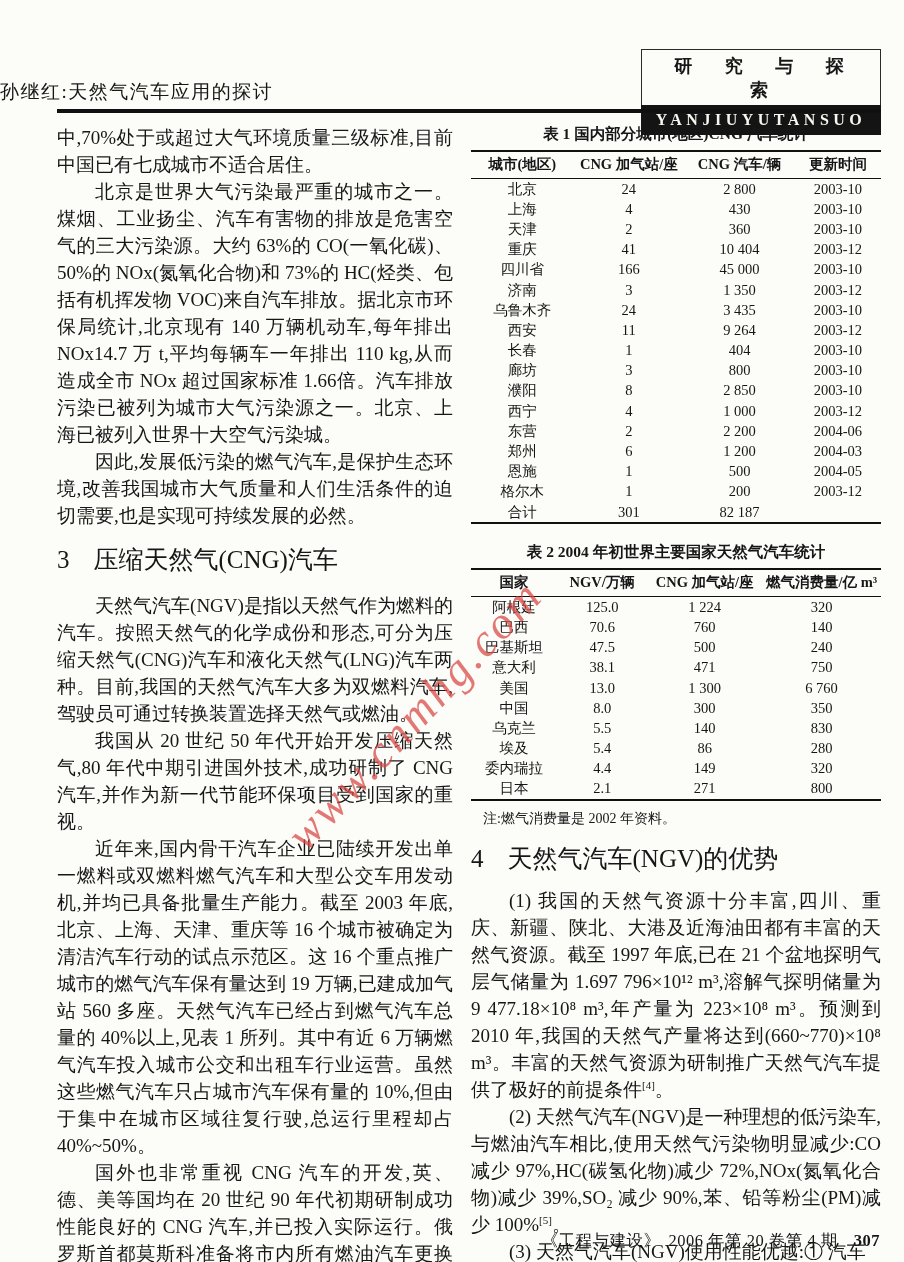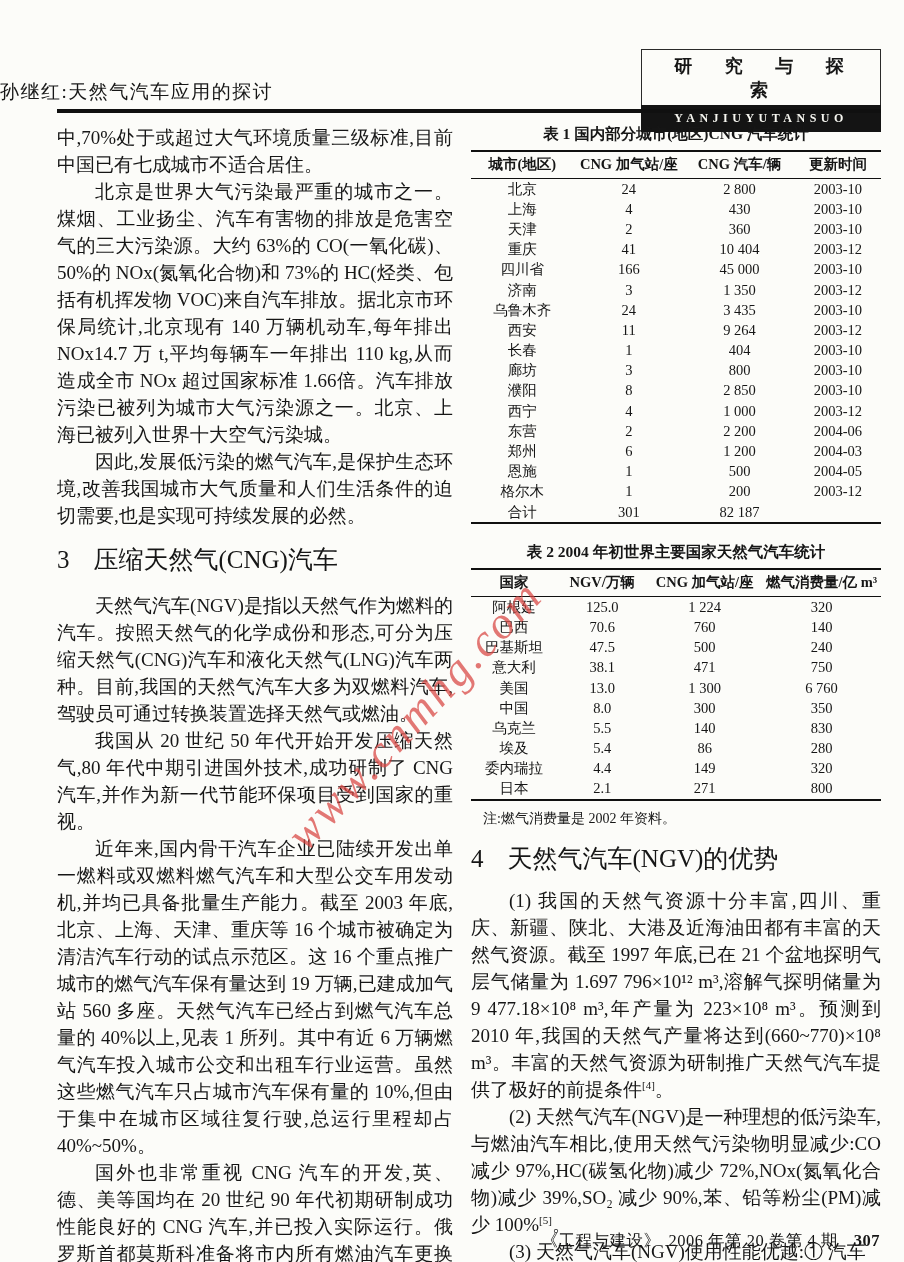--- a/index.html
+++ b/index.html
@@ -5,21 +5,21 @@
   html,body{margin:0;padding:0;background:#e8e8e4;}
   .page{position:relative;width:904px;height:1262px;background:#fcfcf9;
         font-family:"Liberation Serif","DejaVu Serif",serif;color:#161616;overflow:hidden;}
   
   .header-title{position:absolute;top:79px;left:0;width:632px;text-align:left;
                 font-size:19px;letter-spacing:1.5px;}
   .header-box{position:absolute;left:641px;top:49px;width:240px;}
   .box-top{border:1.5px solid #2a2a2a;border-bottom:none;font-size:18px;font-weight:bold;
            text-align:center;letter-spacing:14px;padding:4px 0 3px 10px;}
   .box-bottom{background:#141414;color:#f6f6f0;text-align:center;font-weight:bold;
-              letter-spacing:4.5px;font-size:12px;padding:6px 0;}
+              letter-spacing:4.5px;font-size:16px;padding:6px 0;}
   .header-rule{position:absolute;left:57px;top:109px;width:824px;height:4px;background:#101010;}
   
   .col-left{position:absolute;left:57px;top:124px;width:396px;}
   .col-right{position:absolute;left:471px;top:122px;width:410px;}
   .body-text{font-size:19px;line-height:27px;text-align:justify;margin:0;text-indent:2em;}
   .body-text.cont{text-indent:0;}
   .body-text sup{font-size:11px;line-height:0;}
   .sec-heading{display:flex;gap:24px;align-items:baseline;font-size:25px;line-height:30px;
                margin:16px 0 17px 0;}
   .col-right .sec-heading{margin:16px 0 13px 0;}

